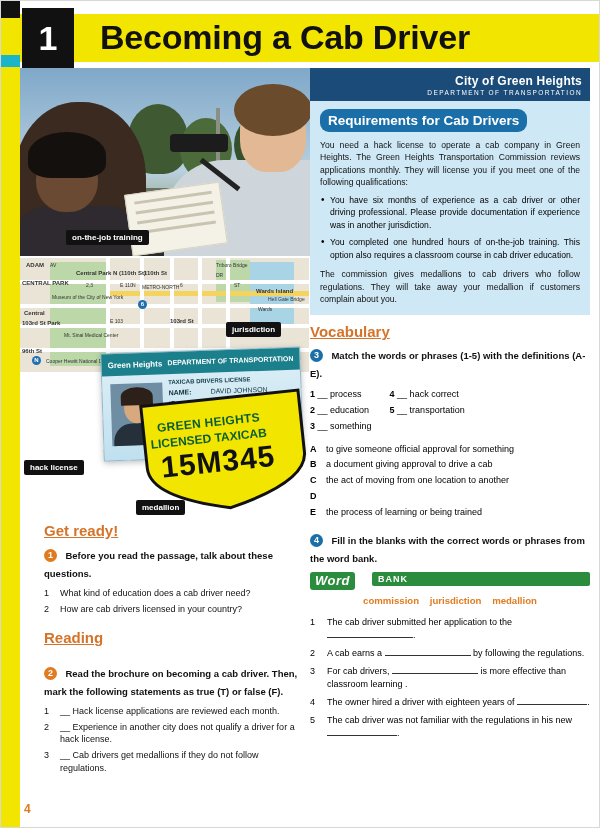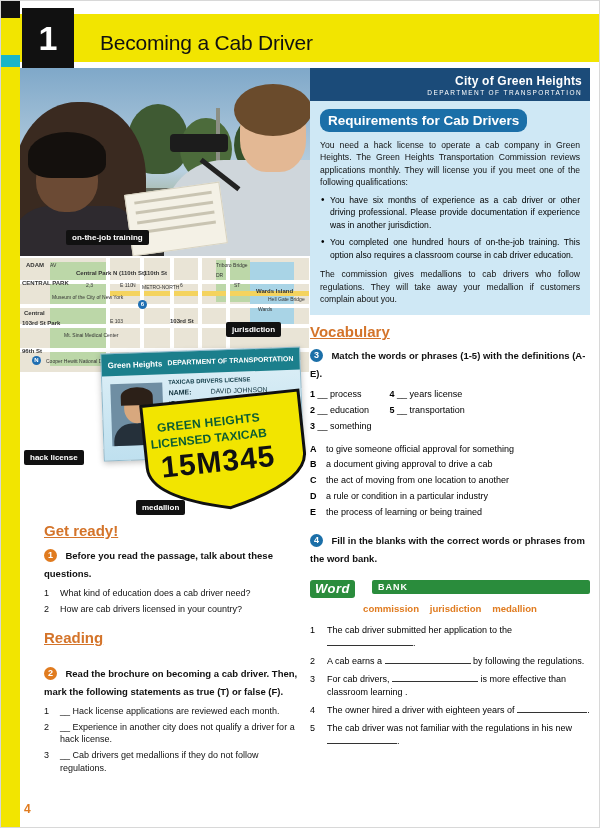--- a/index.html
+++ b/index.html
@@ -31,22 +31,22 @@
     position: absolute; left: 20px; top: 14px; width: 580px; height: 48px;
     background: #f2e500;
   }
   .unit-box {
     position: absolute; left: 22px; top: 8px; width: 52px; height: 60px;
     background: #111; color: #fff;
     display: flex; align-items: center; justify-content: center;
     font-size: 34px; font-weight: bold;
   }
   .unit-title {
-    position: absolute; left: 100px; top: 31px;
-    font-size: 21px; font-weight: normal; color: #111;
+    position: absolute; left: 100px; top: 18px;
+    font-size: 34px; font-weight: bold; color: #111;
     letter-spacing: -0.2px;
   }
 
   
   .photo {
     position: absolute; left: 20px; top: 68px; width: 290px; height: 188px;
     overflow: hidden;
   }
   .ph-sky { position:absolute; inset:0; background: linear-gradient(#7fa8c9, #b9d0e0 55%, #9cae8e 75%, #6d7d5e); }
   .ph-road { position:absolute; left:0; top:120px; width:100%; height:68px; background:#6a6f63; }
@@ -147,21 +147,21 @@
   .lic-note {
     position:absolute; left:60px; bottom:4px; font-size:5.5px; color:#10323c;
   }
   .shield {
     position:absolute; left:118px; top:52px; width:174px; height:120px;
     transform: rotate(-6deg);
   }
   .shield-txt1 { position:absolute; left:22px; top:22px; font-size:12px; font-weight:bold; color:#0b5d33; letter-spacing:.3px; }
   .shield-txt2 { position:absolute; left:14px; top:38px; font-size:12px; font-weight:bold; color:#0b5d33; }
   .shield-num { position:absolute; left:22px; top:52px; font-size:30px; font-weight:bold; color:#111; letter-spacing:1px; }
-  .cap-hack { left: 24px; top: 450px; text-align: right; }
+  .cap-hack { left: 24px; top: 460px; text-align: right; }
   .cap-medallion { left: 136px; top: 500px; }
 
   
   .sec-title {
     font-size: 15px; font-weight: bold; color: #d4742a; text-decoration: underline;
   }
   .numcirc {
     display:inline-block; width:13px; height:13px; border-radius:50%;
     background:#e07b1f; color:#fff; font-size:9px; font-weight:bold;
     text-align:center; line-height:13px; margin-right:4px; vertical-align:1px;
@@ -200,21 +200,21 @@
   .vocab { margin-top:8px; }
   .match-rows { display:flex; gap:18px; font-size:9px; margin-top:6px; }
   .match-rows .col { line-height:1.75; }
   .match-rows b { font-weight:bold; }
   .defs { font-size:9px; line-height:1.75; margin-top:7px; }
   .defs .d { display:flex; gap:7px; }
   .defs .k { width:9px; font-weight:bold; flex:0 0 9px; }
 
   .wordbank { margin-top:10px; }
   .wb-logo {
-    position:relative; margin-top:14px; height:17px;
+    position:relative; margin-top:6px; height:17px;
   }
   .wb-logo .w {
     position:absolute; left:0; top:0; font-size:13px; font-weight:bold;
     color:#fff; background:#2a8c3c; padding:1px 5px 2px; border-radius:3px;
     letter-spacing:.5px; font-style:italic;
   }
   .wb-logo .bar {
     position:absolute; left:62px; top:0; right:0; height:14px; background:#2a8c3c;
     border-radius:2px;
   }
@@ -419,40 +419,39 @@
         <span class="numcirc blue">3</span>
         <span class="lead">Match the words or phrases (1-5) with the definitions (A-E).</span>
       </div>
       <div class="match-rows">
         <div class="col">
           <div><b>1</b> <span>__ process</span></div>
           <div><b>2</b> <span>__ education</span></div>
           <div><b>3</b> <span>__ something</span></div>
         </div>
         <div class="col">
-          <div><b>4</b> <span>__ years license</span></div>
+          <div><b>4</b> <span>__ hack correct</span></div>
           <div><b>5</b> <span>__ transportation</span></div>
         </div>
       </div>
       <div class="defs">
         <div class="d">
             <span class="k">A</span>
             <span>to give someone official approval for something</span>
           </div>
         <div class="d">
             <span class="k">B</span>
             <span>a document giving approval to drive a cab</span>
           </div>
         <div class="d">
             <span class="k">C</span>
             <span>the act of moving from one location to another</span>
           </div>
         <div class="d">
             <span class="k">D</span>
-            <span>a rule or condition in a particular industry</span>
           </div>
         <div class="d">
             <span class="k">E</span>
             <span>the process of learning or being trained</span>
           </div>
       </div>
     </div>
 
     <div class="wordbank">
       <div>

